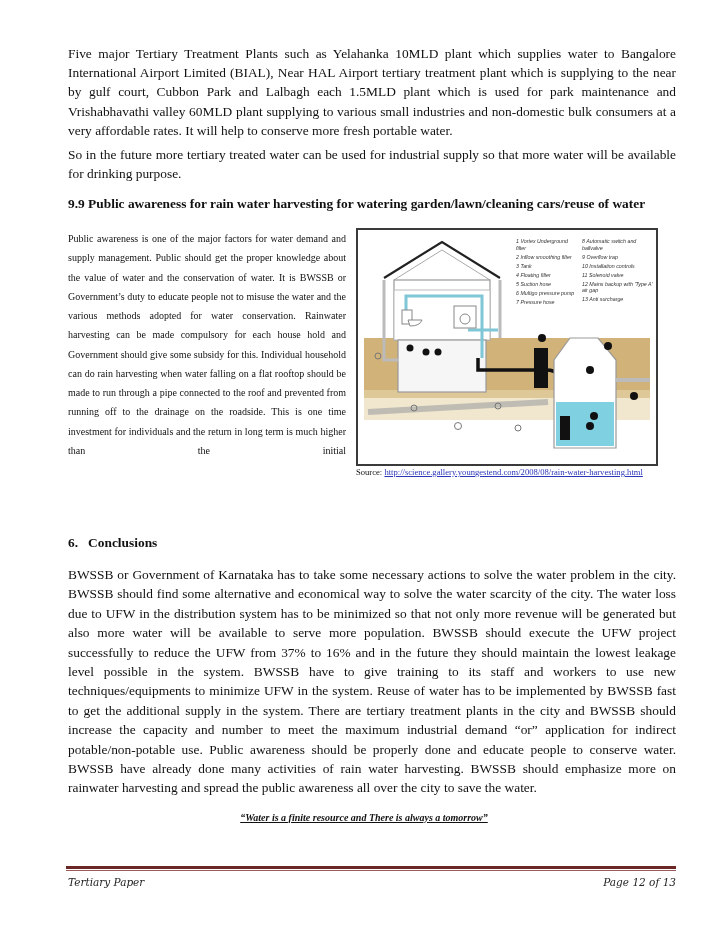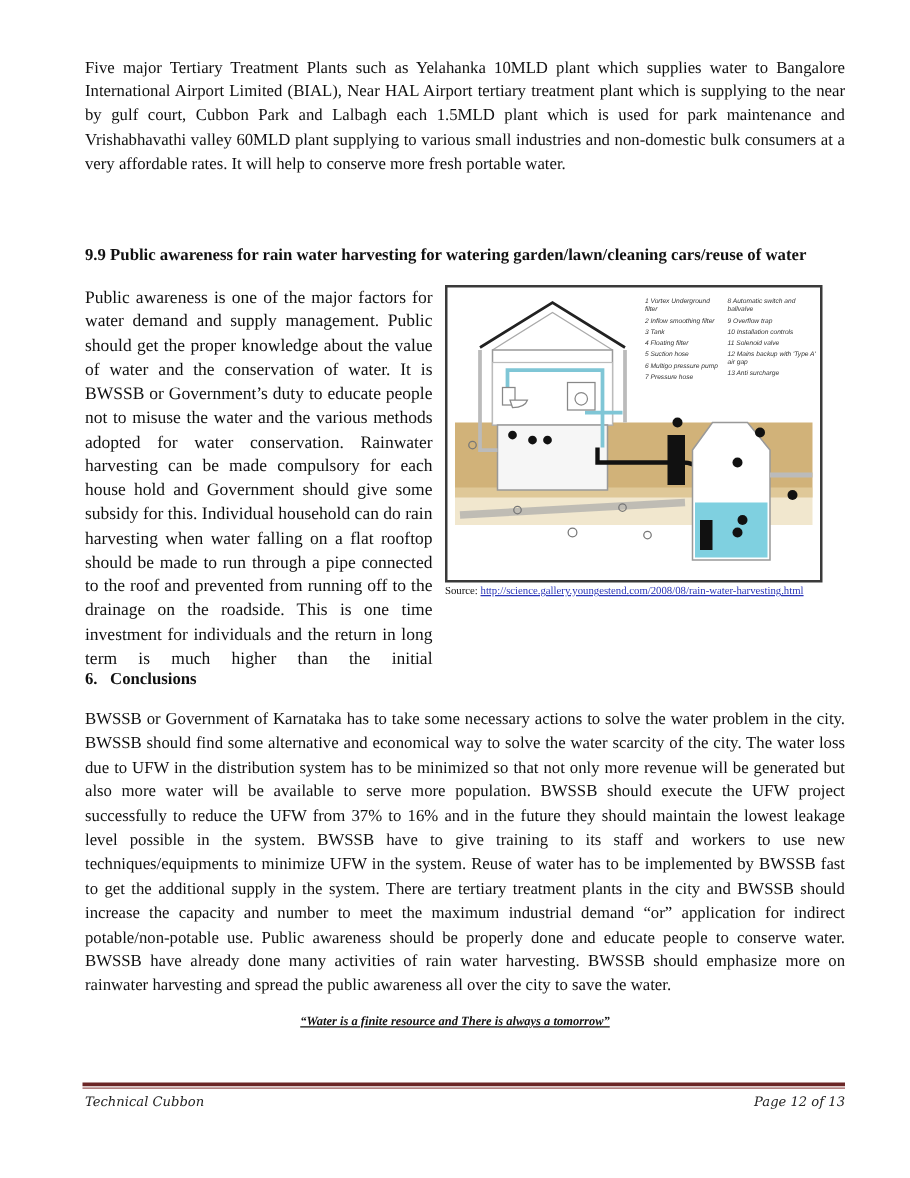--- a/index.html
+++ b/index.html
@@ -2,21 +2,21 @@
 <html><head>
 <meta charset="utf-8">
 <style>
   html, body { margin:0; padding:0; background:#ffffff; }
   body { width:728px; height:942px; position:relative; overflow:hidden;
          font-family:"Liberation Serif", serif; color:#111; }
   .page { position:absolute; left:0; top:0; width:728px; height:942px; }
   .para { position:absolute; left:68px; width:608px; font-size:13.4px; line-height:19.2px;
           text-align:justify; margin:0; }
   .heading { position:absolute; left:68px; font-size:13.4px; font-weight:bold; margin:0; white-space:nowrap; }
-  .wrap-para { position:absolute; left:68px; width:278px; font-size:14px; line-height:19.25px;
+  .wrap-para { position:absolute; left:68px; width:278px; font-size:10px; line-height:19.25px;
                text-align:justify; text-align-last:justify; margin:0; }
   .figure { position:absolute; left:356px; top:228px; width:302px; height:238px;
             border:2px solid #3a3a3a; background:#fff; box-sizing:border-box; overflow:hidden; }
   .figure svg { display:block; }
   .caption { position:absolute; left:356px; top:467px; font-size:8.6px; 
              white-space:nowrap; }
   .caption a { color:#2a35b8; text-decoration:underline; }
   .legend { position:absolute; left:158px; top:8px; width:140px; font-style:italic;
             font-family:"Liberation Sans", sans-serif; font-size:5.3px; line-height:6.6px; color:#333; }
   .legend .col { position:absolute; top:0; }
@@ -33,20 +33,21 @@
   .footer-left { left:68px; }
   .footer-right { right:52px; }
 </style>
 </head>
 <body>
 
 <div class="page">
 
   <p class="para" style="top:44px;">Five major Tertiary Treatment Plants such as Yelahanka 10MLD plant which supplies water to Bangalore International Airport Limited (BIAL), Near HAL Airport tertiary treatment plant which is supplying to the near by gulf court, Cubbon Park and Lalbagh each 1.5MLD plant which is used for park maintenance and Vrishabhavathi valley 60MLD plant supplying to various small industries and non-domestic bulk consumers at a very affordable rates. It will help to conserve more fresh portable water.</p>
 
+  <p class="para" style="top:145px;">So in the future more tertiary treated water can be used for industrial supply so that more water will be available for drinking purpose.</p>
 
   <p class="heading" style="top:196px;">9.9 Public awareness for rain water harvesting for watering garden/lawn/cleaning cars/reuse of water</p>
 
   <p class="wrap-para" style="top:229px;">Public awareness is one of the major factors for water demand and supply management. Public should get the proper knowledge about the value of water and the conservation of water. It is BWSSB or Government’s duty to educate people not to misuse the water and the various methods adopted for water conservation. Rainwater harvesting can be made compulsory for each house hold and Government should give some subsidy for this. Individual household can do rain harvesting when water falling on a flat rooftop should be made to run through a pipe connected to the roof and prevented from running off to the drainage on the roadside. This is one time investment for individuals and the return in long term is much higher than the initial</p>
 
   <div class="figure">
     <svg width="298" height="234" viewBox="0 0 298 234">
 
       <rect x="6" y="108" width="286" height="60" fill="#c9a461" opacity="0.85"></rect>
       <rect x="6" y="160" width="286" height="30" fill="#e8d7ae" opacity="0.6"></rect>
@@ -124,16 +125,16 @@
   <p class="heading" style="top:535px;">6.&nbsp;&nbsp;&nbsp;Conclusions</p>
 
   <p class="para" style="top:565px; line-height:19.4px;">BWSSB or Government of Karnataka has to take some necessary actions to solve the water problem in the city. BWSSB should find some alternative and economical way to solve the water scarcity of the city. The water loss due to UFW in the distribution system has to be minimized so that not only more revenue will be generated but also more water will be available to serve more population. BWSSB should execute the UFW project successfully to reduce the UFW from 37% to 16% and in the future they should maintain the lowest leakage level possible in the system. BWSSB have to give training to its staff and workers to use new techniques/equipments to minimize UFW in the system. Reuse of water has to be implemented by BWSSB fast to get the additional supply in the system. There are tertiary treatment plants in the city and BWSSB should increase the capacity and number to meet the maximum industrial demand “or” application for indirect potable/non-potable use. Public awareness should be properly done and educate people to conserve water. BWSSB have already done many activities of rain water harvesting. BWSSB should emphasize more on rainwater harvesting and spread the public awareness all over the city to save the water.</p>
 
   <div class="quote">
     <span>“Water is a finite resource and There is always a tomorrow”</span>
   </div>
 
   <div class="footer-rule-thick"></div>
   <div class="footer-rule-thin"></div>
-  <div class="footer-left">Technical Cubbon</div>
+  <div class="footer-left">Tertiary Paper</div>
   <div class="footer-right">Page 12 of 13</div>
 
 </div>
 
 </body></html>

